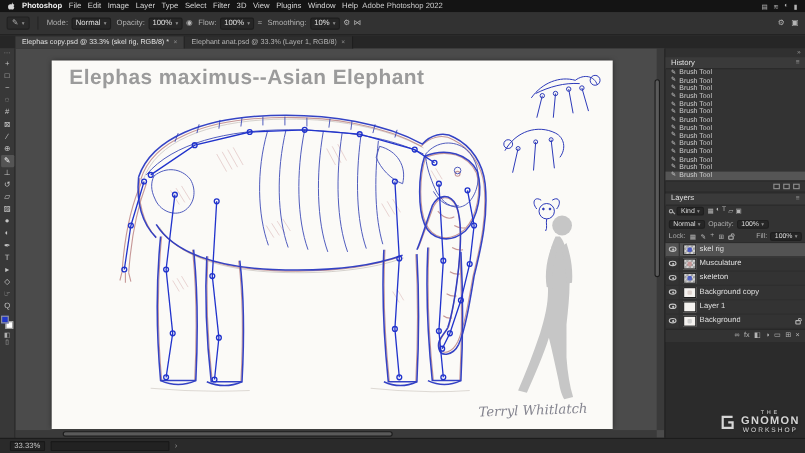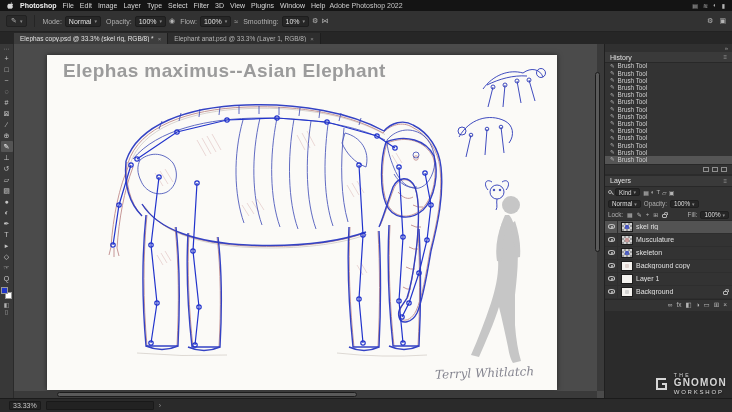--- a/index.html
+++ b/index.html
@@ -123,21 +123,21 @@
   .statusbar { position:absolute; bottom:0; left:0; right:0; height:14px; background:#2a2a2a;
     border-top:1px solid #1b1b1b; display:flex; align-items:center; gap:5px; padding:0 9px;
     font-size:7px; color:#c5c5c5; z-index:35; }
   .zoom-field { background:#222; border:1px solid #191919; border-radius:1px; padding:0 3px; height:9px;
     display:flex; align-items:center; }
   .info-field { background:#222; border:1px solid #191919; border-radius:1px; width:108px; height:9px; }
   .sb-chev { color:#8f8f8f; font-size:7px; }
 
   
   .watermark { position:absolute; right:5px; bottom:17px; display:flex; align-items:center; gap:5px;
-    z-index:60; color:rgba(238,238,238,.88); text-shadow:0 1px 2px rgba(0,0,0,.5); }
+    z-index:60; color:rgba(238,238,238,.88); text-shadow:0 1px 2px rgba(0,0,0,.5);text-align:center; }
   .wm-text { display:flex; flex-direction:column; line-height:1.05; }
   .wm-the { font-size:5px; letter-spacing:2.5px; }
   .wm-gnomon { font-size:10px; font-weight:bold; letter-spacing:1.2px; }
   .wm-workshop { font-size:6px; letter-spacing:1.8px; }
 </style>
 </head>
 <body>
 
 <div class="app">
 

